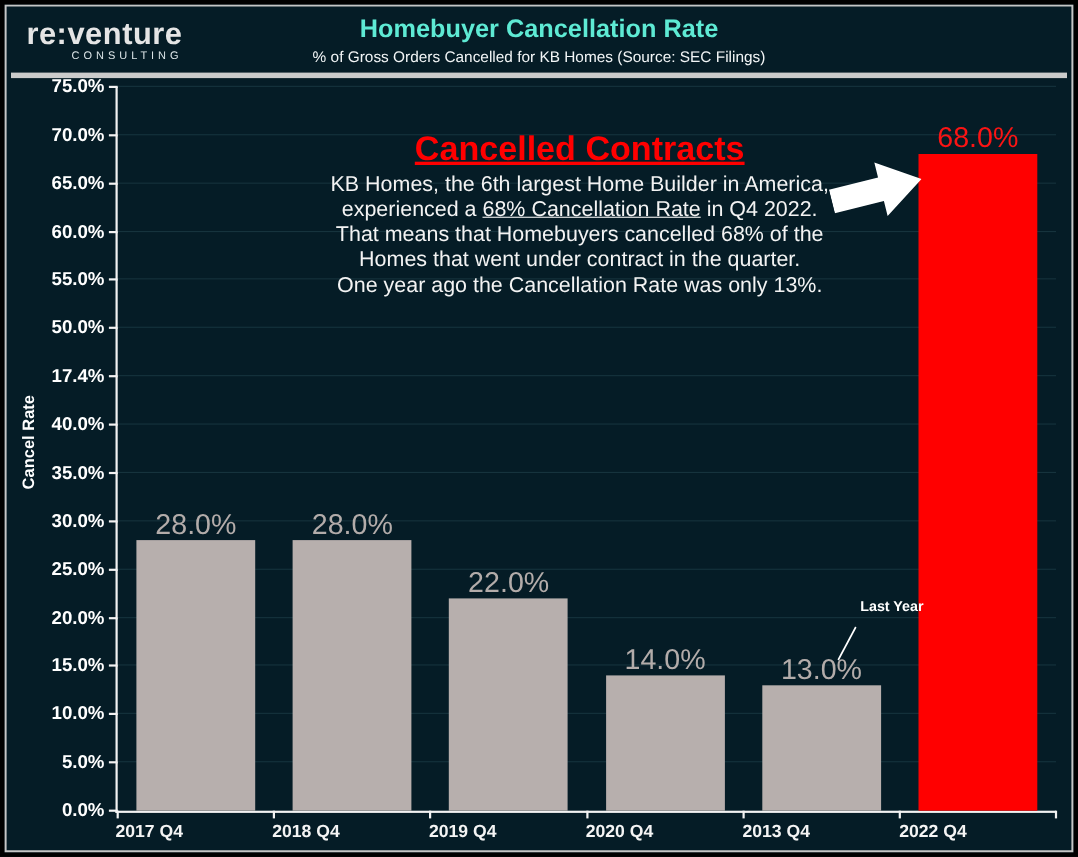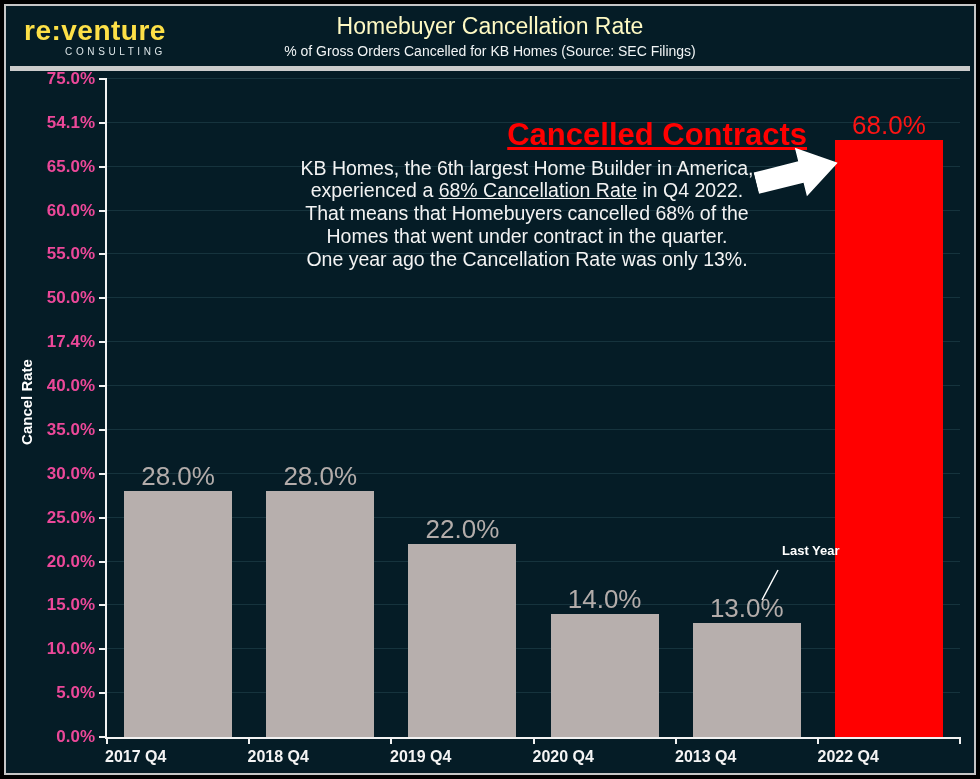--- a/index.html
+++ b/index.html
@@ -10,55 +10,55 @@
     background:var(--bg,#051c26);
     border:4px solid #000;
     box-shadow:inset 0 0 0 2px #c6c6c6;
     font-family:"Liberation Sans", sans-serif;
     overflow:hidden;
   }
   .inner{position:absolute;inset:6px;}
   
   .hdr{position:relative;height:54px;color:#fff;}
   .logo{position:absolute;left:14px;top:7px;line-height:1;}
-  .logo-main{font-size:28px;font-weight:bold;letter-spacing:.5px;color:#fde047;}
+  .logo-main{font-size:28px;font-weight:bold;letter-spacing:.5px;color:#e5e5e5;}
   .logo-sub{font-size:10px;letter-spacing:3.6px;text-align:right;margin-top:2px;color:#dde6e9;}
   .titles{text-align:center;padding-top:3px;}
-  .title{font-size:23px;font-weight:normal;color:#fef9c3;}
+  .title{font-size:23px;font-weight:bold;color:#5eead4;}
   .subtitle{font-size:14px;margin-top:3px;color:#f2f5f6;}
   .divider{height:5px;background:#cbcbcb;margin-top:2px;}
   
   .chart{position:relative;height:698px;}
   .ylabel{
     position:absolute;left:16px;top:331px;
     transform:translate(-50%,-50%) rotate(-90deg);
     color:#fff;font-weight:bold;font-size:15px;white-space:nowrap;
   }
   .plot{
     position:absolute;left:95px;right:10px;top:8px;bottom:30px;
     border-left:2px solid #f2f2f2;border-bottom:2px solid #f2f2f2;
   }
   .gridline{position:absolute;left:0;right:0;height:1px;background:var(--grid,#16333d);z-index:0;}
   .ytickmark{position:absolute;right:100%;width:8px;height:2px;background:#f2f2f2;transform:translateY(50%);}
   .ytick{
     position:absolute;right:calc(100% + 12px);transform:translateY(50%);
-    color:#ec4899;font-weight:bold;font-size:17px;white-space:nowrap;margin-left:21px;
+    color:#ffffff;font-weight:bold;font-size:17px;white-space:nowrap;margin-left:21px;
   }
   .xtickmark{position:absolute;top:100%;width:2px;height:7px;background:#f2f2f2;transform:translateX(-50%);}
   .bars{position:absolute;inset:0;display:flex;align-items:flex-end;z-index:1;}
   .slot{flex:1;height:100%;display:flex;flex-direction:column;align-items:center;justify-content:flex-end;}
   .vlabel{font-size:26px;margin-bottom:2px;line-height:1;margin-top:24px;}
   .bar{width:76%;}
   .xlabels{position:absolute;left:95px;right:10px;bottom:0;height:28px;display:flex;}
   .xlabel{flex:1;color:#f4f4f4;font-weight:bold;font-size:16px;padding-top:7px;}
   
   .annotation{position:absolute;left:140px;top:40px;width:560px;text-align:center;z-index:3;}
   .ann-title{
     color:var(--red,#ff0000);font-weight:bold;font-size:31px;
-    text-decoration:underline;text-decoration-thickness:3px;line-height:1.05;text-align:right;
+    text-decoration:underline;text-decoration-thickness:3px;line-height:1.05;
   }
   .ann-body{color:#f3f3f3;font-size:19.5px;line-height:1.17;margin-top:5px;}
   .u{text-decoration:underline;}
   
   .arrow{position:absolute;left:648px;top:66px;z-index:3;transform:rotate(-14deg);}
   .lastyear{position:absolute;left:627px;top:464px;z-index:3;color:#fff;font-weight:bold;font-size:13px;white-space:nowrap;padding-left:48px;}
   .lastyear-line{position:absolute;left:650px;top:488px;z-index:3;}
 </style>
 </head>
 <body>
@@ -165,21 +165,21 @@
           <div class="ytickmark" style="bottom: 73.3333%;"></div>
           <div class="ytick" style="bottom: 73.3333%;">55.0%</div>
           <div class="gridline" style="bottom: 80%;"></div>
           <div class="ytickmark" style="bottom: 80%;"></div>
           <div class="ytick" style="bottom: 80%;">60.0%</div>
           <div class="gridline" style="bottom: 86.6667%;"></div>
           <div class="ytickmark" style="bottom: 86.6667%;"></div>
           <div class="ytick" style="bottom: 86.6667%;">65.0%</div>
           <div class="gridline" style="bottom: 93.3333%;"></div>
           <div class="ytickmark" style="bottom: 93.3333%;"></div>
-          <div class="ytick" style="bottom: 93.3333%;">54.1%</div>
+          <div class="ytick" style="bottom: 93.3333%;">70.0%</div>
           <div class="gridline" style="bottom: 100%;"></div>
           <div class="ytickmark" style="bottom: 100%;"></div>
           <div class="ytick" style="bottom: 100%;">75.0%</div>
           <div class="xtickmark" style="left: 0%;"></div>
           <div class="xtickmark" style="left: 16.6667%;"></div>
           <div class="xtickmark" style="left: 33.3333%;"></div>
           <div class="xtickmark" style="left: 50%;"></div>
           <div class="xtickmark" style="left: 66.6667%;"></div>
           <div class="xtickmark" style="left: 83.3333%;"></div>
           <div class="xtickmark" style="left: 100%;"></div>

